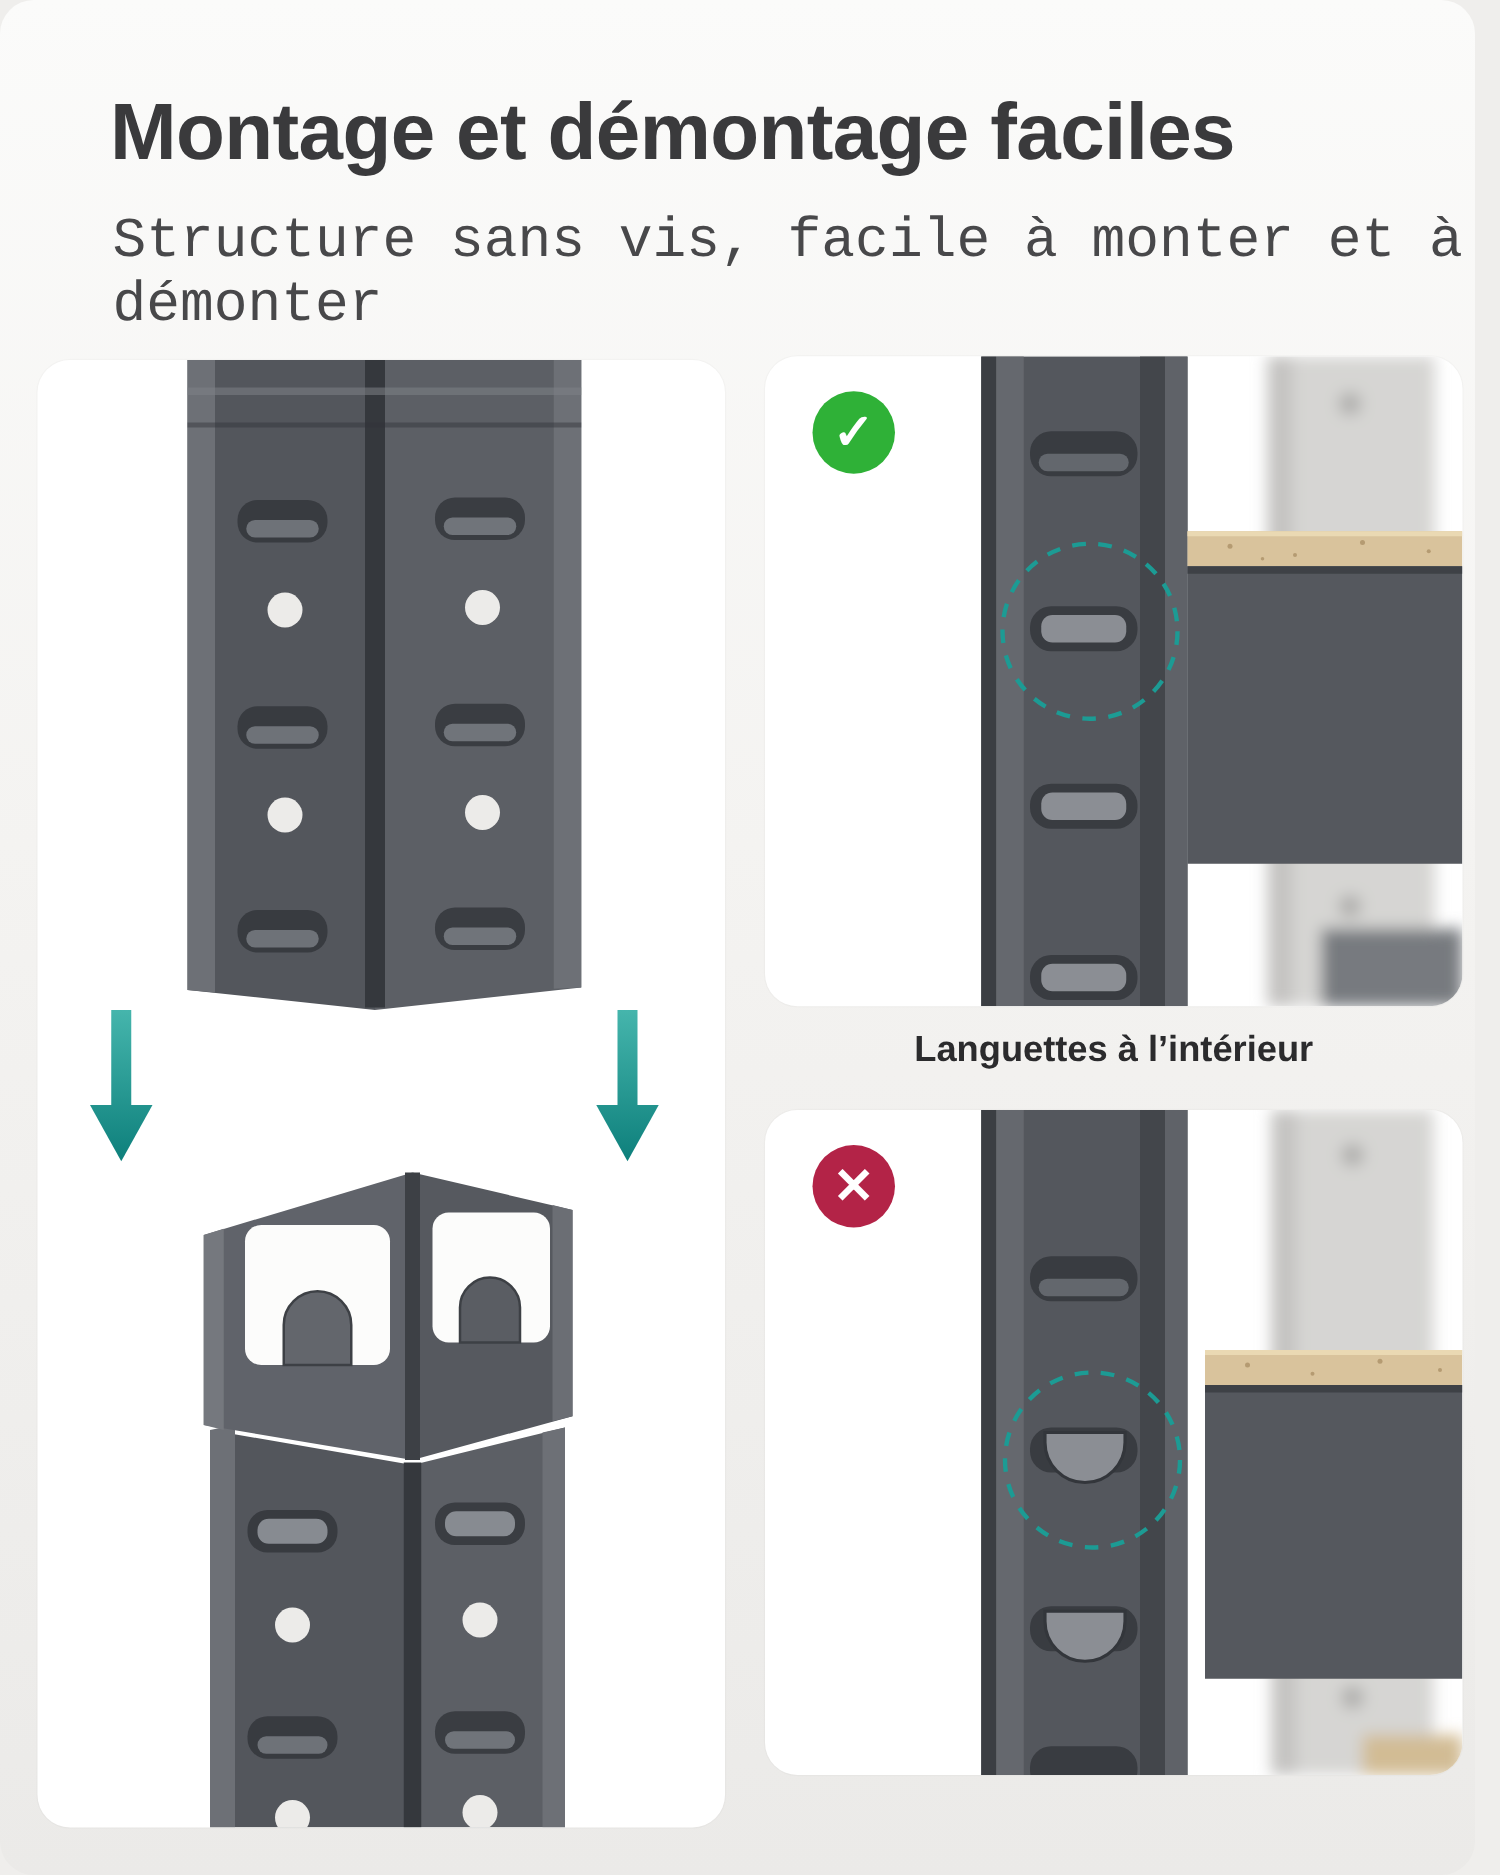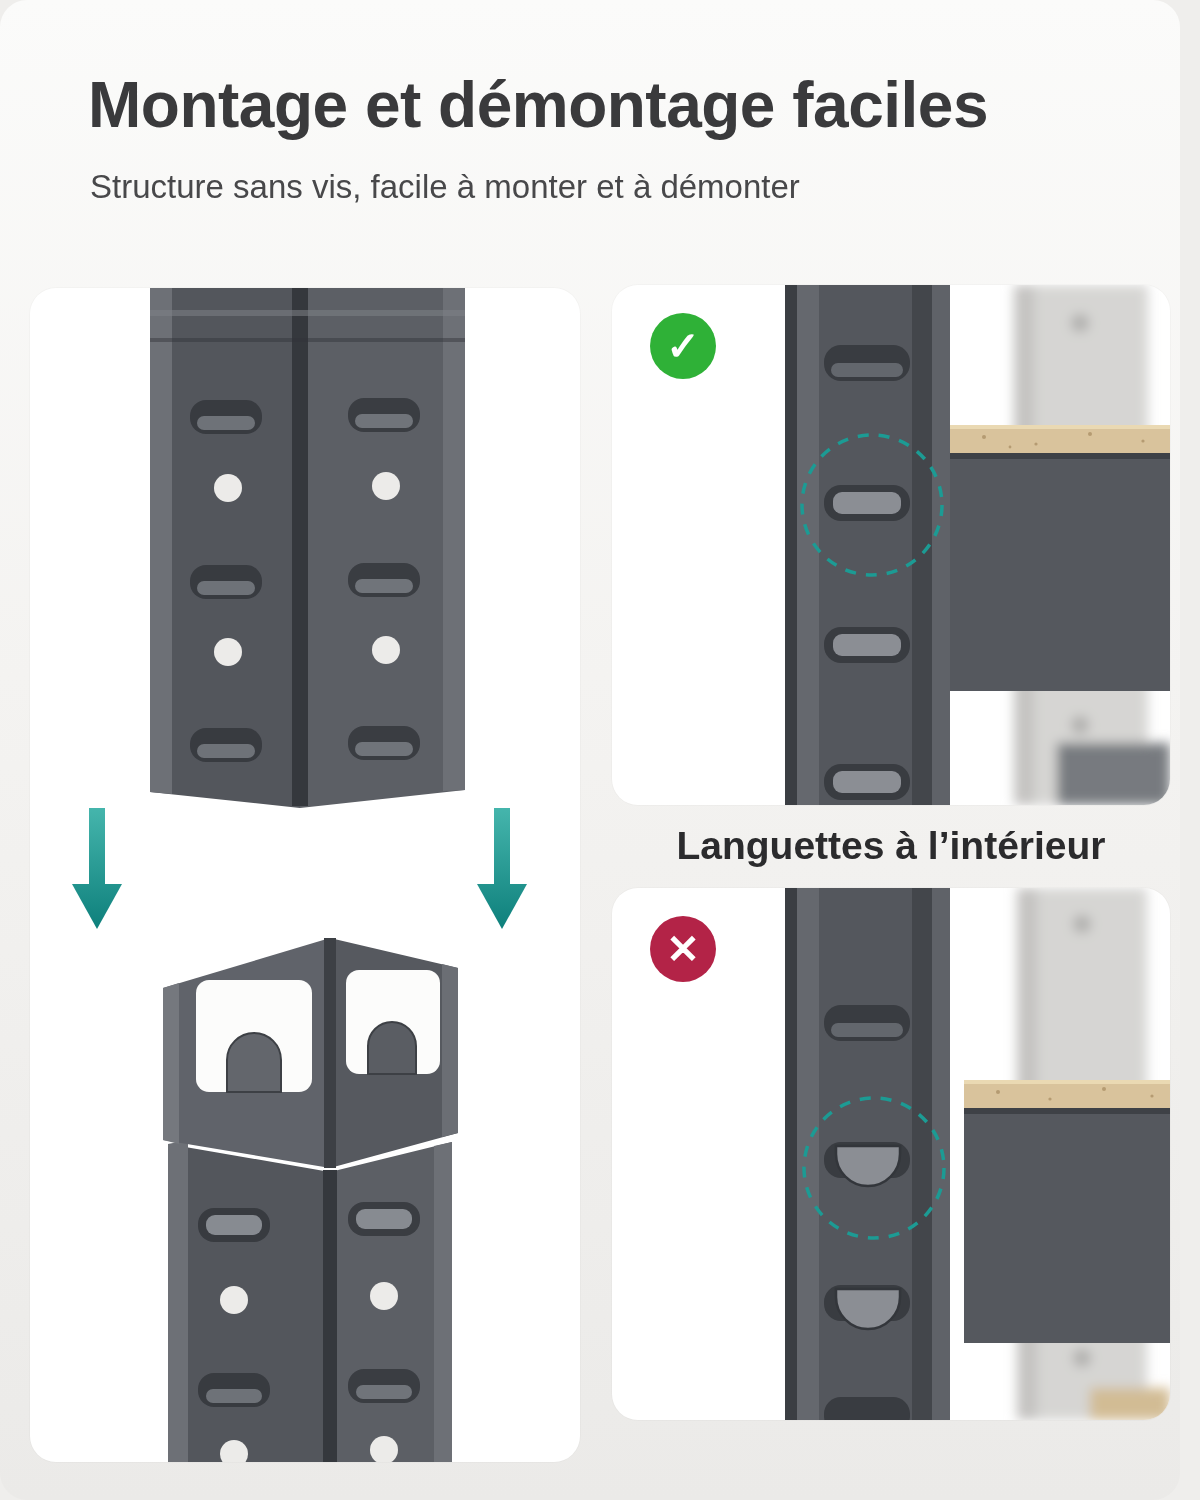--- a/index.html
+++ b/index.html
@@ -9,33 +9,33 @@
     position:relative; width:1180px; height:1500px; overflow:hidden;
     background:linear-gradient(180deg,#fbfbfa 0%, #f4f3f1 45%, #ebeae8 100%);
     border-radius:27px;
   }
   .title {
     position:absolute; left:88px; top:68px;
     font-size:64px; font-weight:700; color:#3a3a3c; letter-spacing:-0.5px;
   }
   .subtitle {
     position:absolute; left:90px; top:168px;
-    font-size:33px; font-weight:400; color:#48484a;
+    font-size:45px; font-weight:400; color:#48484a;font-family:Liberation Mono, monospace;
   }
   .panel {
     position:absolute; background:#ffffff; border-radius:26px; overflow:hidden;
     box-shadow:0 0 0 1px rgba(0,0,0,0.02);
   }
   .panel-left      { left:30px;  top:288px; width:550px; height:1174px; }
   .panel-correct   { left:612px; top:285px; width:558px; height:520px; }
   .panel-incorrect { left:612px; top:888px; width:558px; height:532px; }
   .panel svg { display:block; position:absolute; left:0; top:0; }
   .caption {
     position:absolute; left:612px; width:558px; text-align:center;
-    font-size:39px; font-weight:700; color:#2b2b2d;
+    font-size:29px; font-weight:700; color:#2b2b2d;
   }
   .caption-correct   { top:824px; }
   .caption-incorrect { top:1430px; }
   .status-icon {
     position:absolute; left:38px; top:28px; width:66px; height:66px;
     border-radius:50%; display:flex; align-items:center; justify-content:center;
     color:#ffffff; font-size:40px; font-weight:700; z-index:2; line-height:1;
   }
   .status-icon.green { background:#2fb137; }
   .status-icon.red   { background:#b32347; }

